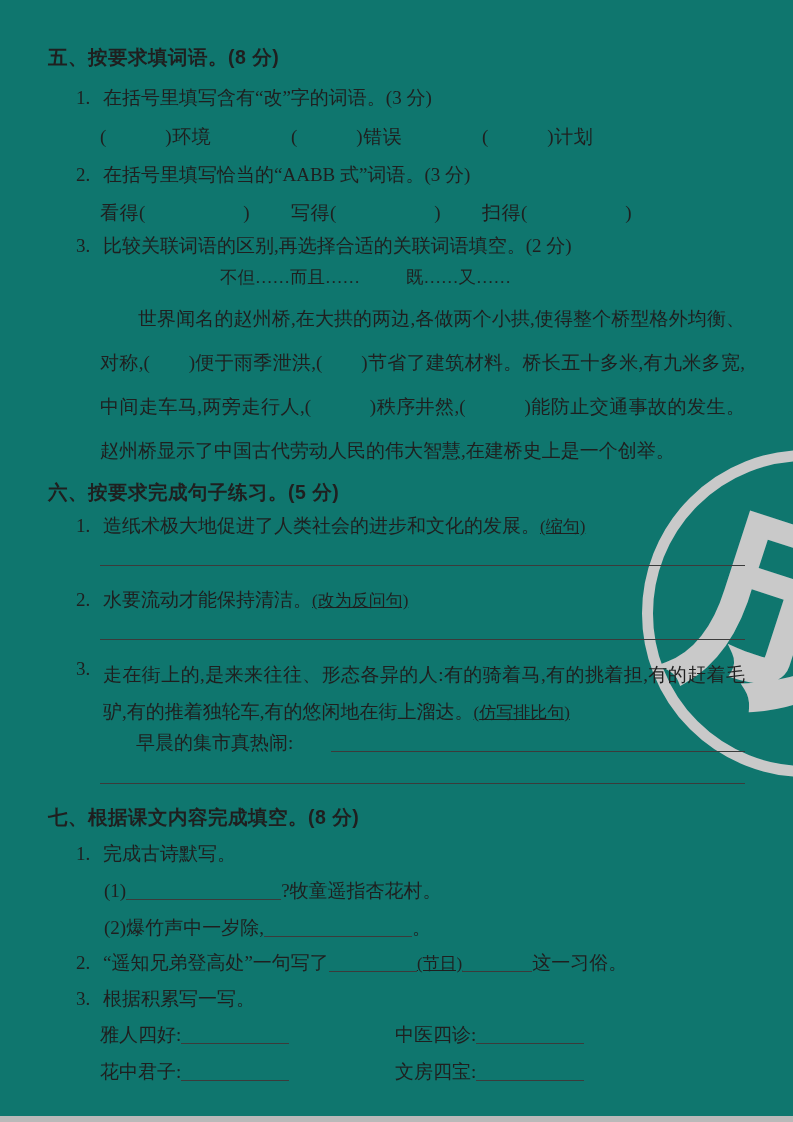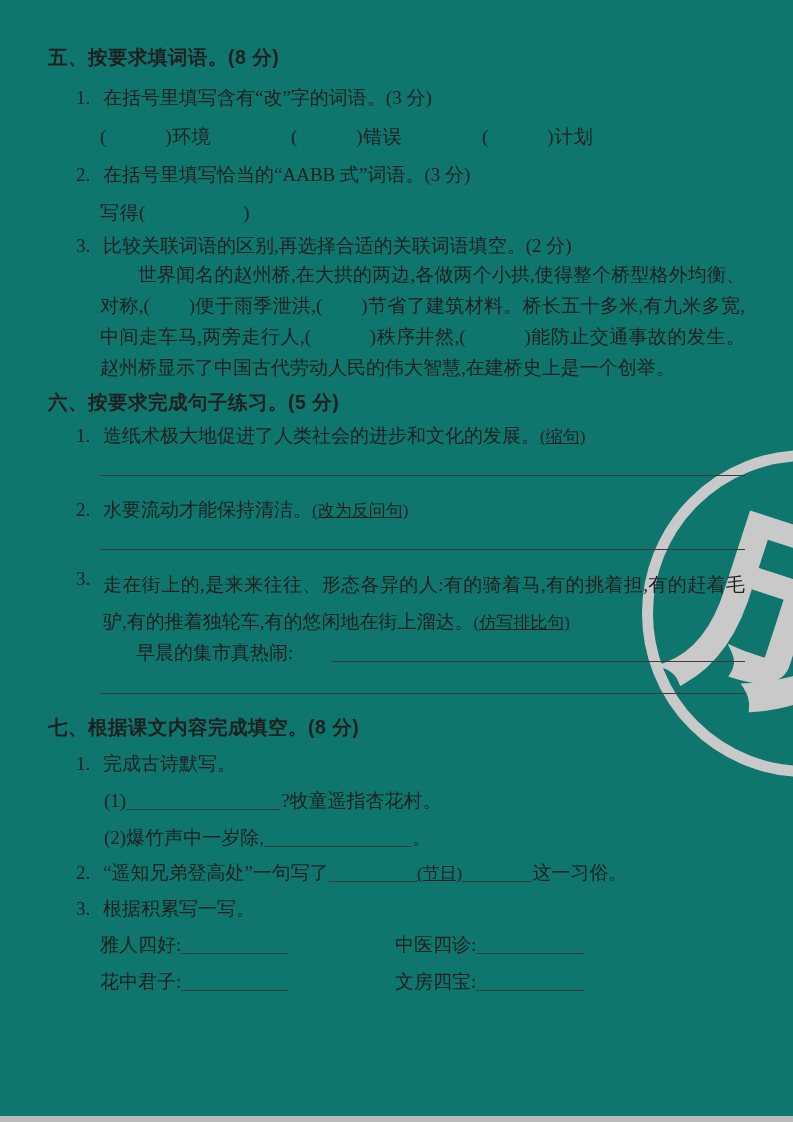--- a/index.html
+++ b/index.html
@@ -79,25 +79,26 @@
   .m-i3  { margin-top: 7px; }    
 
   .hint-row {
     display: flex;
     gap: 46px;
     padding-left: 172px;
     margin-top: 5px;
     font-size: 17.5px;
   }
   .para {
+    margin-top: 7px;
     margin-left: 52px;
     width: 645px;
     text-align: justify;
     text-indent: 2em;
-    line-height: 31px;
+    line-height: 44px;
   }
 
   .answer-line {
     margin-left: 52px;
     height: 0;
     border-bottom: 1.6px solid #3b3b3b;
   }
   .al1 { margin-top: 25px; }
   .al2 { margin-top: 25px; }
   .al3 { margin-top: 27px; }
@@ -167,26 +168,32 @@
       <span class="bgroup">(　　　)环境</span>
       <span class="bgroup">(　　　)错误</span>
       <span class="bgroup">(　　　)计划</span>
     </div>
 
     <div class="item m-i2">
       <span class="num">2.</span>
       <div class="itext">在括号里填写恰当的“AABB 式”词语。(3 分)</div>
     </div>
     <div class="row-blanks m-b2">
+      <span class="bgroup">看得(　　　　　)</span>
       <span class="bgroup">写得(　　　　　)</span>
+      <span class="bgroup">扫得(　　　　　)</span>
     </div>
 
     <div class="item m-i3">
       <span class="num">3.</span>
       <div class="itext">比较关联词语的区别,再选择合适的关联词语填空。(2 分)</div>
+    </div>
+    <div class="hint-row">
+      <span>不但……而且……</span>
+      <span>既……又……</span>
     </div>
     <div class="para">世界闻名的赵州桥,在大拱的两边,各做两个小拱,使得整个桥型格外均衡、对称,(　　)便于雨季泄洪,(　　)节省了建筑材料。桥长五十多米,有九米多宽,中间走车马,两旁走行人,(　　　)秩序井然,(　　　)能防止交通事故的发生。赵州桥显示了中国古代劳动人民的伟大智慧,在建桥史上是一个创举。</div>
 
     <div class="sec-heading h6">六、按要求完成句子练习。(5 分)</div>
 
     <div class="item m-61">
       <span class="num">1.</span>
       <div class="itext"><span>造纸术极大地促进了人类社会的进步和文化的发展。</span><span class="hint">(缩句)</span></div>
     </div>
     <div class="answer-line al1"></div>

